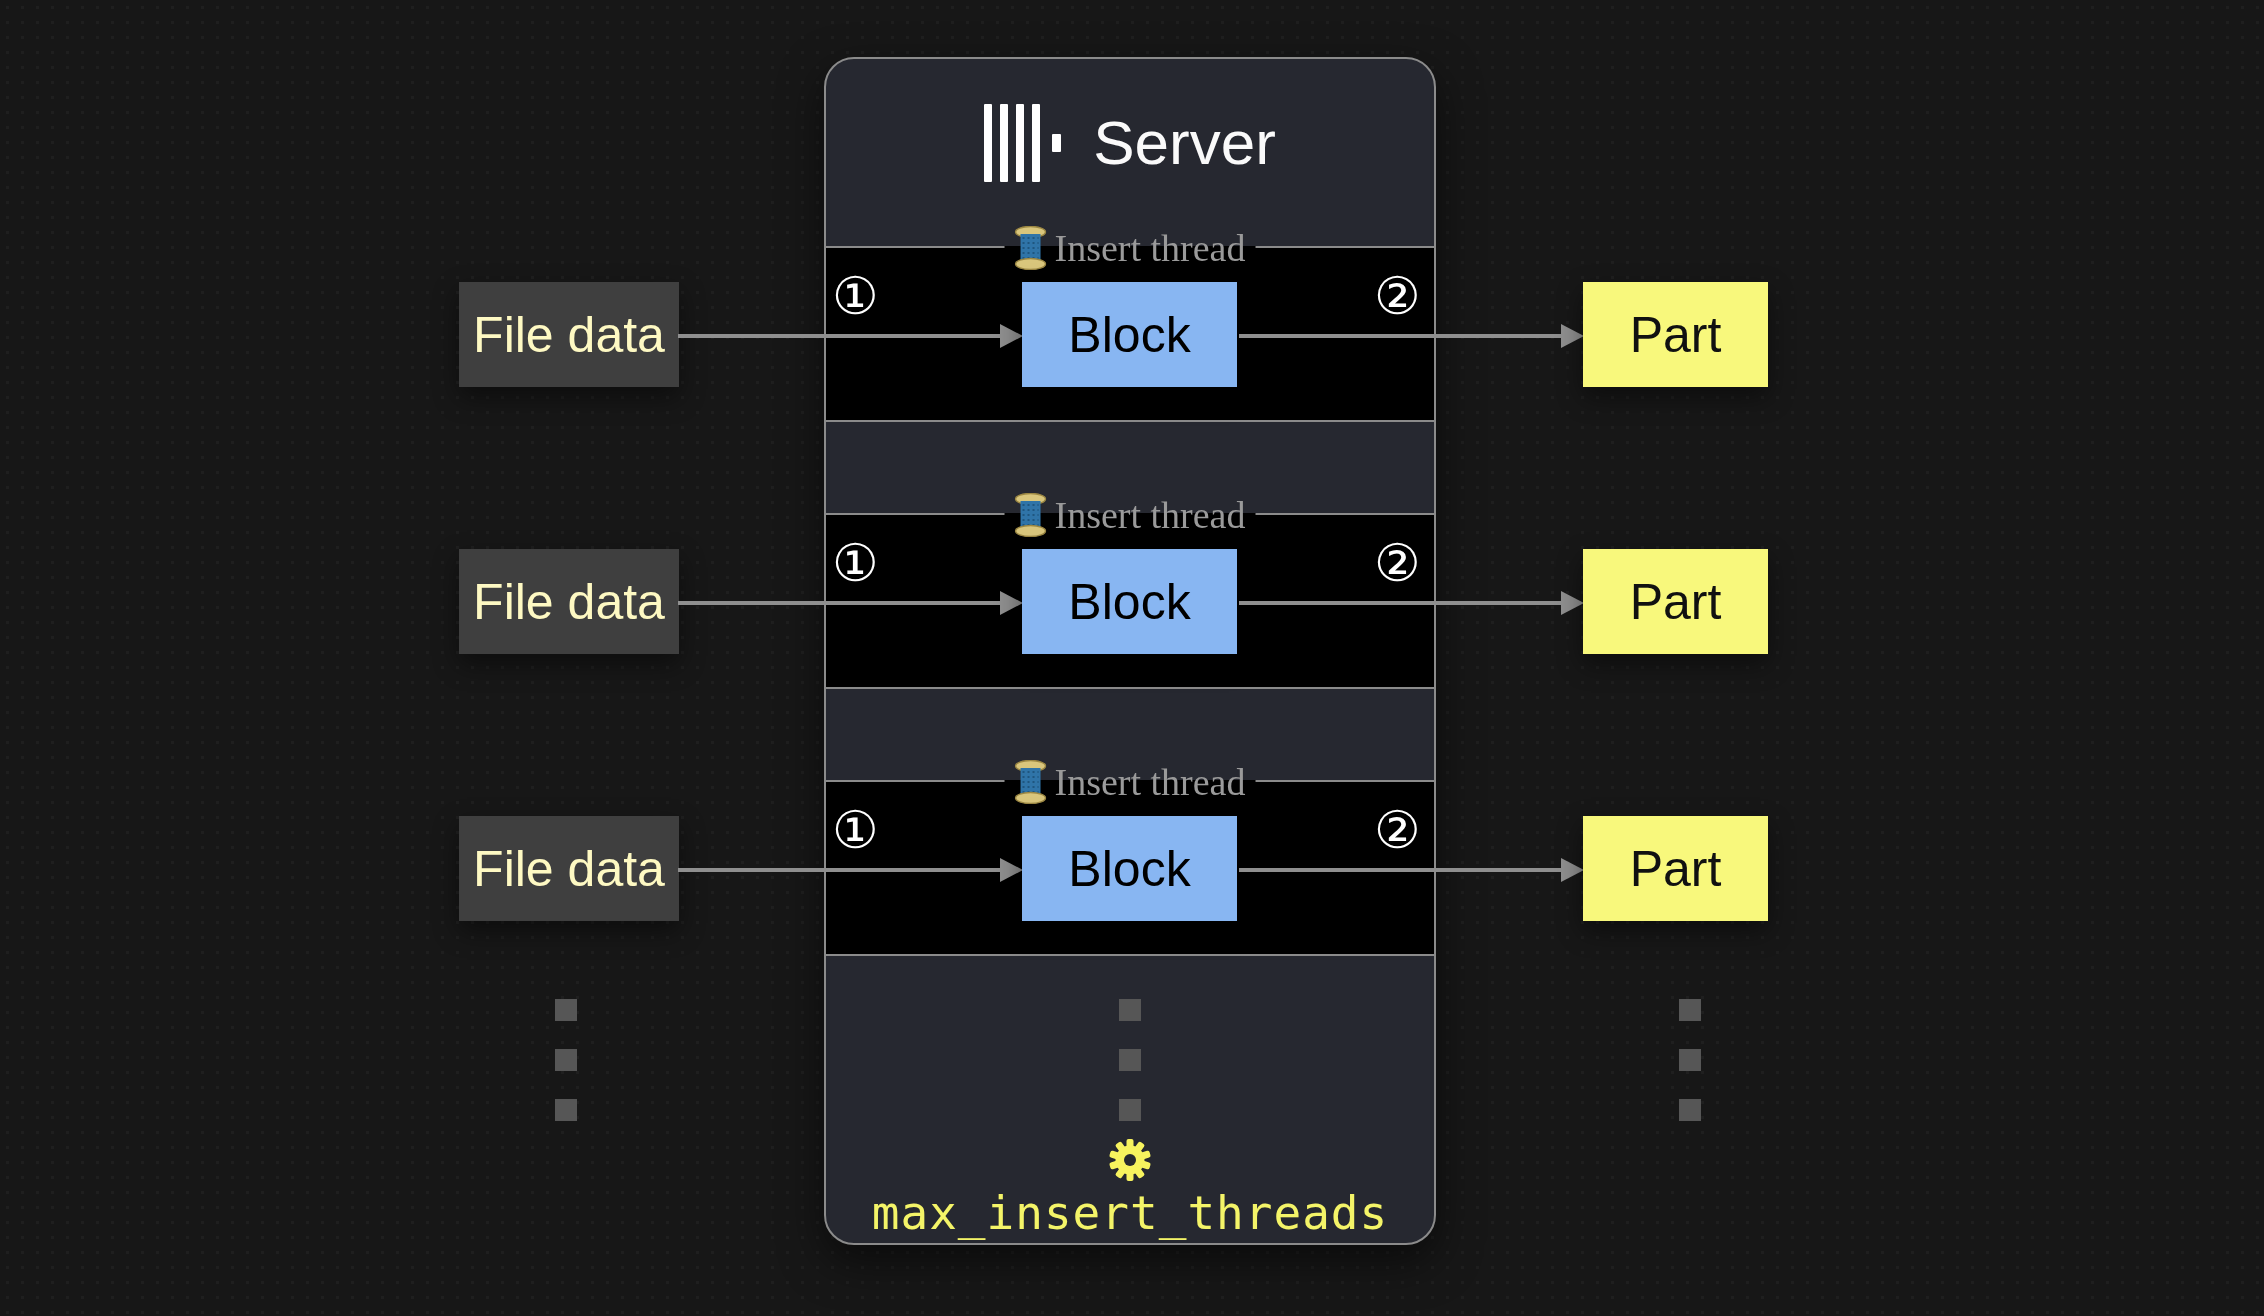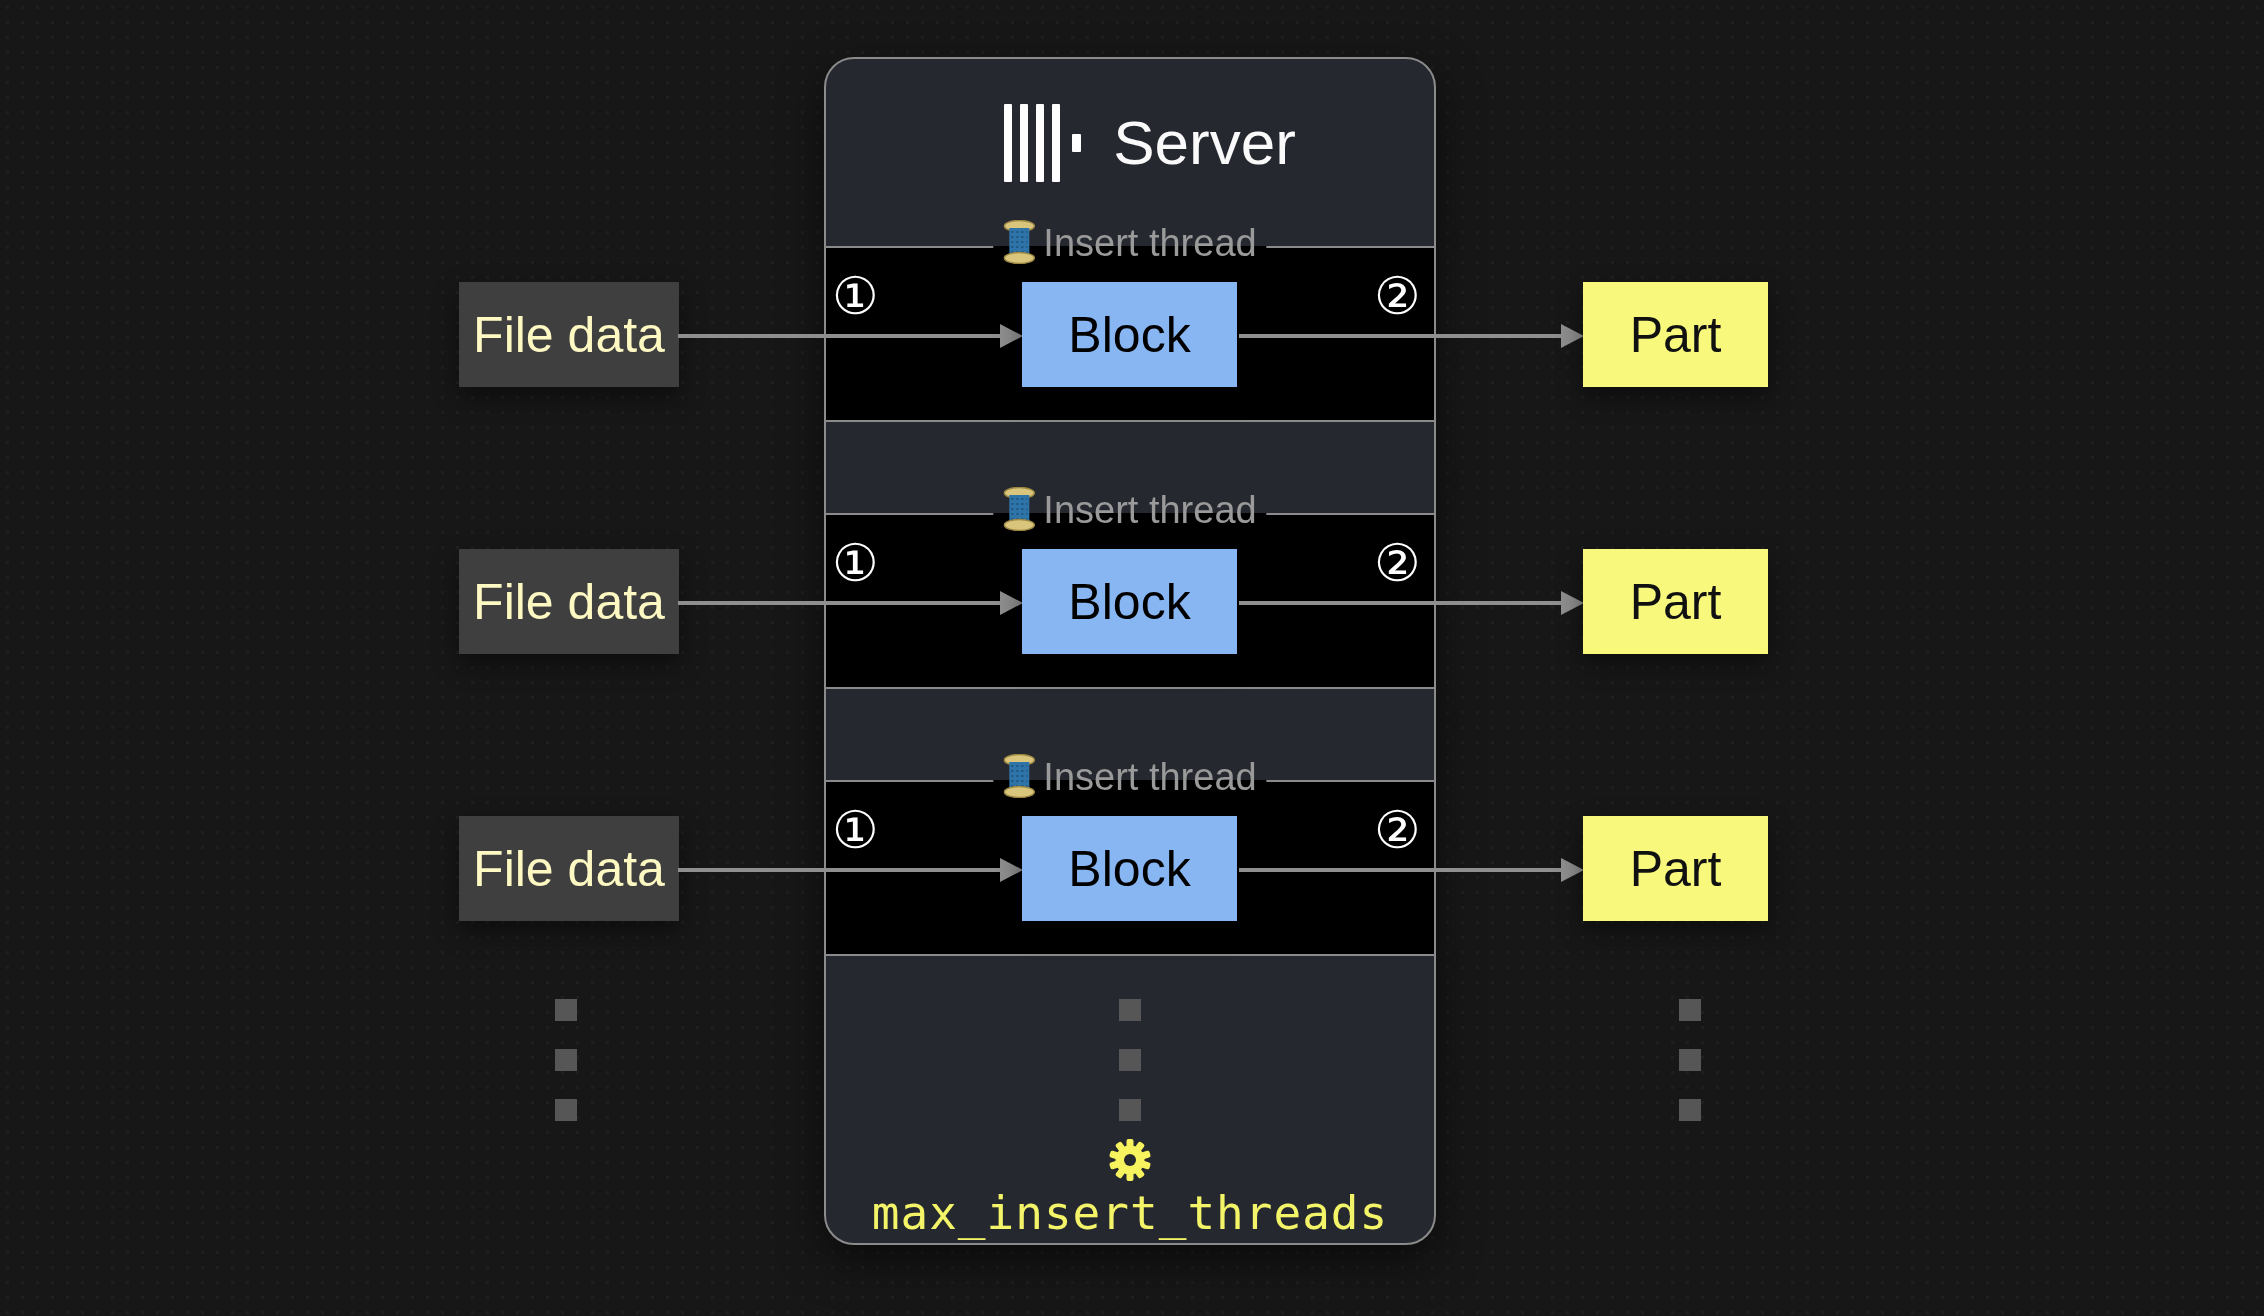--- a/index.html
+++ b/index.html
@@ -13,38 +13,38 @@
 
   
   .server{
     position:absolute;left:824px;top:57px;width:612px;height:1188px;
     box-sizing:border-box;background:#262830;border:2px solid #8b8b8b;
     border-radius:30px;box-shadow:0 16px 44px rgba(0,0,0,.55);
   }
   .server-title{
     position:absolute;left:824px;top:95px;width:612px;height:96px;
     display:flex;align-items:center;justify-content:center;gap:32px;
-    color:#fafafa;font-size:62px;line-height:96px;padding-left:20px;
+    color:#fafafa;font-size:62px;line-height:96px;
   }
   .ch-logo{display:flex;align-items:center;gap:8px;height:78px;}
   .ch-logo .bar{width:8px;height:78px;background:#ffffff;border-radius:1px;}
   .ch-logo .dot{width:9px;height:18px;background:#ffffff;border-radius:1px;margin-left:4px;}
 
   
   .row{position:absolute;left:0;width:2264px;height:176px;}
   .r0{top:246px}.r1{top:513px}.r2{top:780px}
   .panel{
     position:absolute;left:826px;top:0;width:608px;height:176px;box-sizing:border-box;
     background:#000000;border-top:2px solid #8b8b8b;border-bottom:2px solid #8b8b8b;
   }
   .legend{
     position:absolute;left:1130px;top:-24px;transform:translateX(-50%);
-    display:flex;align-items:flex-start;gap:8px;height:48px;padding:0 10px;
+    display:flex;align-items:flex-end;gap:8px;height:48px;padding:0 10px;
     background:linear-gradient(to bottom,#262830 0 50%,#000000 50% 100%);
-    color:#9a9a9a;font-size:38px;white-space:nowrap;
+    color:#9a9a9a;font-size:38px;white-space:nowrap;font-family:Liberation Serif, serif;
   }
   .spool{width:32px;height:44px;flex:0 0 auto;margin-top:-2px;}
 
   .box{
     position:absolute;top:36px;height:105px;display:flex;align-items:center;justify-content:center;
     font-size:50px;box-shadow:0 10px 24px rgba(0,0,0,.45);
   }
   .source{left:459px;width:220px;background:#3f3f3f;color:#fef9c3;}
   .block {left:1022px;width:215px;background:#88b6f2;color:#000000;}
   .part  {left:1583px;width:185px;background:#f8f87c;color:#111111;}

